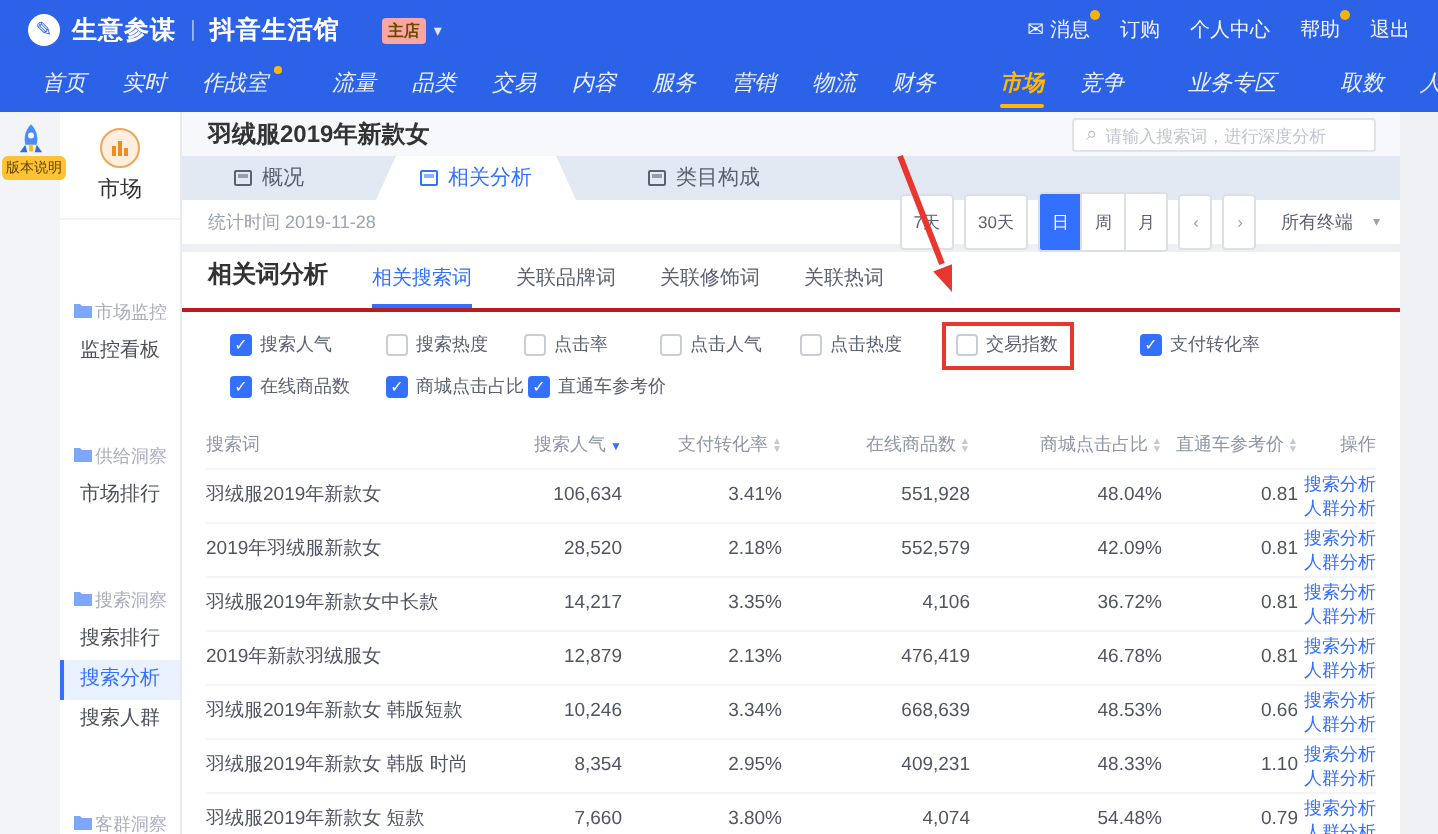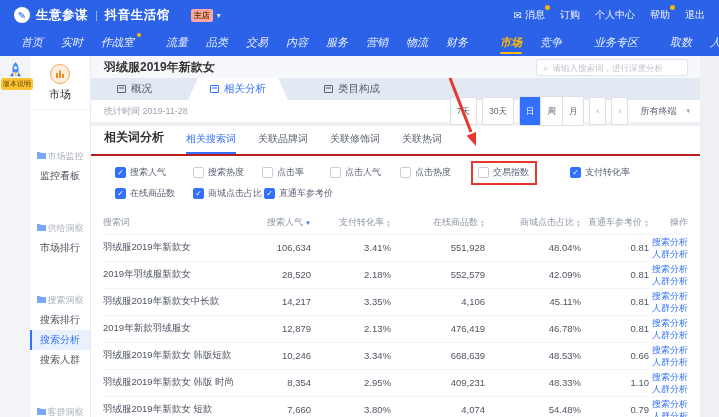--- a/index.html
+++ b/index.html
@@ -379,21 +379,21 @@
               <td class="act">
                 <a>搜索分析</a>
                 <a>人群分析</a>
               </td>
             </tr>
             <tr>
               <td class="al">羽绒服2019年新款女中长款</td>
               <td>14,217</td>
               <td>3.35%</td>
               <td>4,106</td>
-              <td>45.11%</td>
+              <td>36.72%</td>
               <td>0.81</td>
               <td class="act">
                 <a>搜索分析</a>
                 <a>人群分析</a>
               </td>
             </tr>
             <tr>
               <td class="al">2019年新款羽绒服女</td>
               <td>12,879</td>
               <td>2.13%</td>

